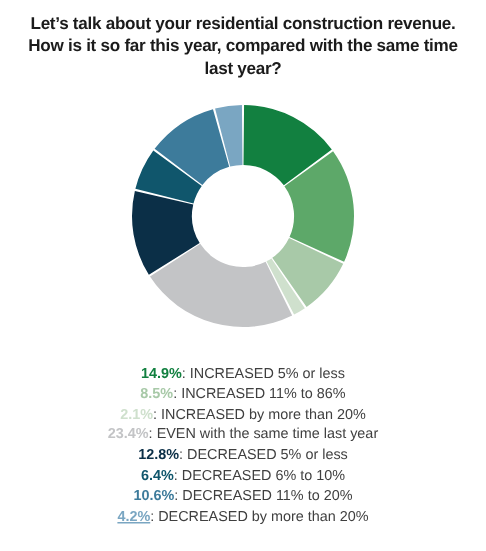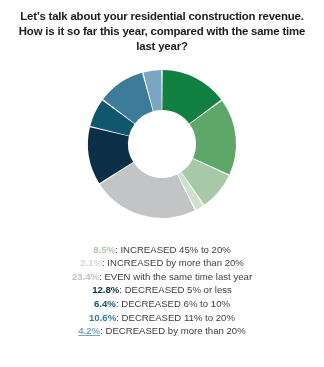--- a/index.html
+++ b/index.html
@@ -118,21 +118,22 @@
             <title>10.6%: DECREASED 11% to 20%</title>
           </path>
           <path d="M 81.37 13.38 A 74 74 0 0 1 99.29 11.00 L 99.67 50.96 A 34.04 34.04 0 0 0 91.43 52.06 Z" fill="#7aa6c2">
             <title>4.2%: DECREASED by more than 20%</title>
           </path>
         </g>
     </svg>
   </div>
 
   <div id="legend">
-      <div class="legend-row"><span class="legend-pct" style="color: rgb(168, 201, 168); margin-top: 20px;">8.5%</span><span class="legend-sep">: </span><span class="legend-label">INCREASED 45% to 20%</span></div>
+      <div class="legend-row"><span class="legend-pct" style="color: rgb(18, 128, 64);">14.9%</span><span class="legend-sep">: </span><span class="legend-label">INCREASED 5% or less</span></div>
+      <div class="legend-row"><span class="legend-pct" style="color: rgb(168, 201, 168); margin-top: 20px;">8.5%</span><span class="legend-sep">: </span><span class="legend-label">INCREASED 11% to 86%</span></div>
       <div class="legend-row"><span class="legend-pct" style="color: rgb(207, 224, 205);">2.1%</span><span class="legend-sep">: </span><span class="legend-label">INCREASED by more than 20%</span></div>
       <div class="legend-row"><span class="legend-pct" style="color: rgb(195, 196, 198); text-align: center;">23.4%</span><span class="legend-sep">: </span><span class="legend-label">EVEN with the same time last year</span></div>
       <div class="legend-row"><span class="legend-pct" style="color: rgb(11, 47, 71);">12.8%</span><span class="legend-sep">: </span><span class="legend-label">DECREASED 5% or less</span></div>
       <div class="legend-row"><span class="legend-pct" style="color: rgb(16, 86, 108);">6.4%</span><span class="legend-sep">: </span><span class="legend-label">DECREASED 6% to 10%</span></div>
       <div class="legend-row"><span class="legend-pct" style="color: rgb(61, 123, 155);">10.6%</span><span class="legend-sep">: </span><span class="legend-label">DECREASED 11% to 20%</span></div>
       <div class="legend-row"><span class="legend-pct" style="color: rgb(122, 166, 194); text-decoration: underline;">4.2%</span><span class="legend-sep">: </span><span class="legend-label">DECREASED by more than 20%</span></div>
     </div>
 
 </div>
 

